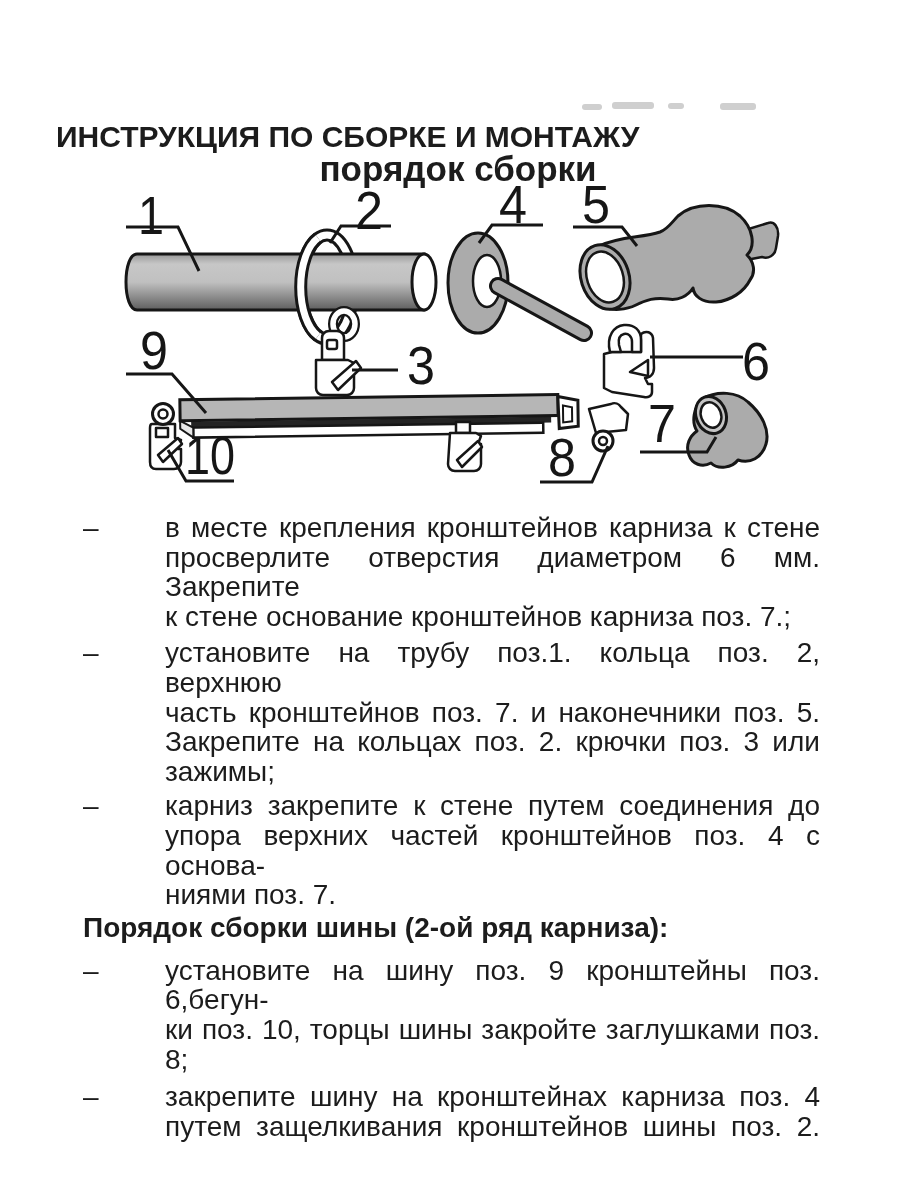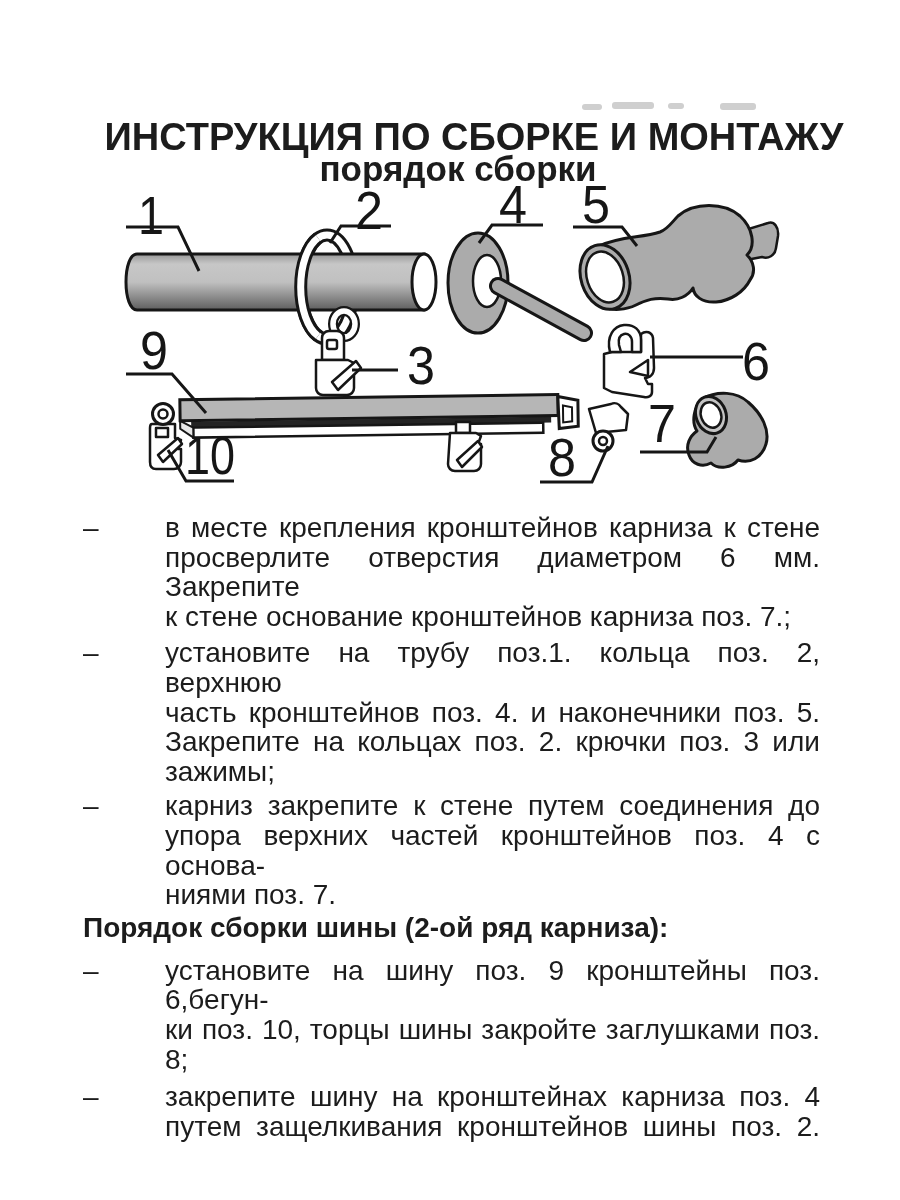--- a/index.html
+++ b/index.html
@@ -2,22 +2,22 @@
 <html><head>
 <meta charset="utf-8">
 <style>
   html,body{margin:0;padding:0;background:#fff;}
   .page{position:relative;width:900px;height:1200px;background:#ffffff;overflow:hidden;
         font-family:"Liberation Sans","DejaVu Sans",sans-serif;color:#1c1c1c;}
 
   
   .artifact span{position:absolute;background:#cfcfcf;border-radius:3px;display:block;}
 
-  .title{position:absolute;left:76px;width:796px;top:119px;text-align:center;
-         font-size:38px;font-weight:bold;letter-spacing:0px;line-height:36px;white-space:nowrap;}
+  .title{position:absolute;left:56px;width:796px;top:119px;text-align:left;
+         font-size:30px;font-weight:bold;letter-spacing:0px;line-height:36px;white-space:nowrap;}
   .subtitle{position:absolute;left:60px;width:796px;top:152px;text-align:center;
             font-size:35px;font-weight:bold;line-height:34px;white-space:nowrap;}
 
   .diagram-svg{position:absolute;left:0;top:180px;}
 
   .instructions{position:absolute;left:83px;top:513px;width:737px;font-size:28px;line-height:29.6px;}
   .bullet{display:flex;align-items:flex-start;}
   .bullet .dash{flex:0 0 42px;}
   .bullet .lines{flex:1 1 auto;min-width:0;margin-left:40px;}
   .jl{text-align:justify;text-align-last:justify;}
@@ -183,21 +183,21 @@
         <div class="jl">в месте крепления кронштейнов карниза к стене</div>
         <div class="jl">просверлите отверстия диаметром 6 мм. Закрепите</div>
         <div class="jl last">к стене основание кронштейнов карниза поз. 7.;</div>
       </div>
     </div>
 
     <div class="bullet m-after-2">
       <span class="dash">–</span>
       <div class="lines">
         <div class="jl">установите на трубу поз.1. кольца поз. 2, верхнюю</div>
-        <div class="jl">часть кронштейнов поз. 4. и наконечники поз. 5.</div>
+        <div class="jl">часть кронштейнов поз. 7. и наконечники поз. 5.</div>
         <div class="jl">Закрепите на кольцах поз. 2. крючки поз. 3 или</div>
         <div class="jl last">зажимы;</div>
       </div>
     </div>
 
     <div class="bullet m-after-3">
       <span class="dash">–</span>
       <div class="lines">
         <div class="jl">карниз закрепите к стене путем соединения до</div>
         <div class="jl">упора верхних частей кронштейнов поз. 4 с основа-</div>

